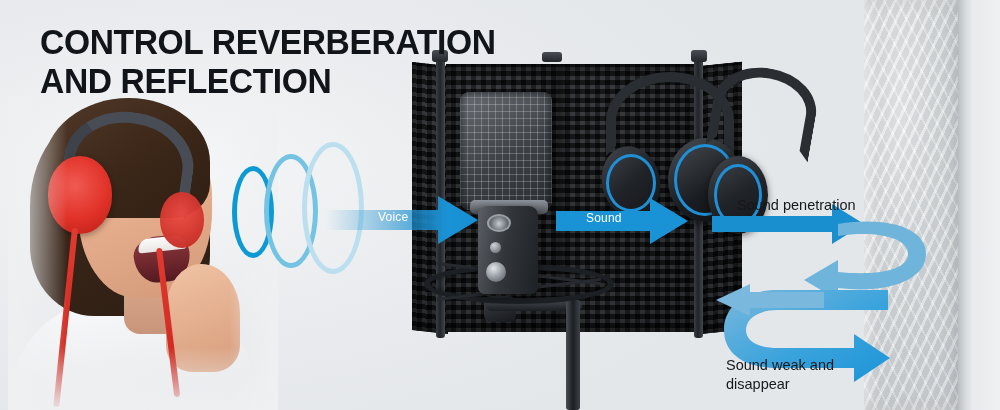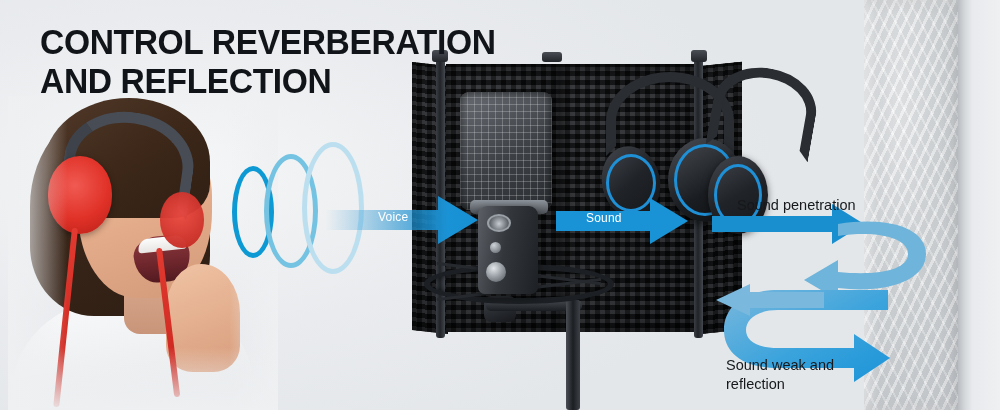--- a/index.html
+++ b/index.html
@@ -425,16 +425,16 @@
     <path d="M108,8 L34,8 L34,0 L0,16 L34,32 L34,24 L108,24 Z" fill="#7ab8dd"></path>
   </svg>
 
   <div class="note pen">Sound penetration</div>
 
   <div class="note refl">
   </div>
 
   <div class="note weak">
     <div>Sound weak and</div>
-    <div>reflection</div>
+    <div>disappear</div>
   </div>
 
 </div>
 
 </body></html>

